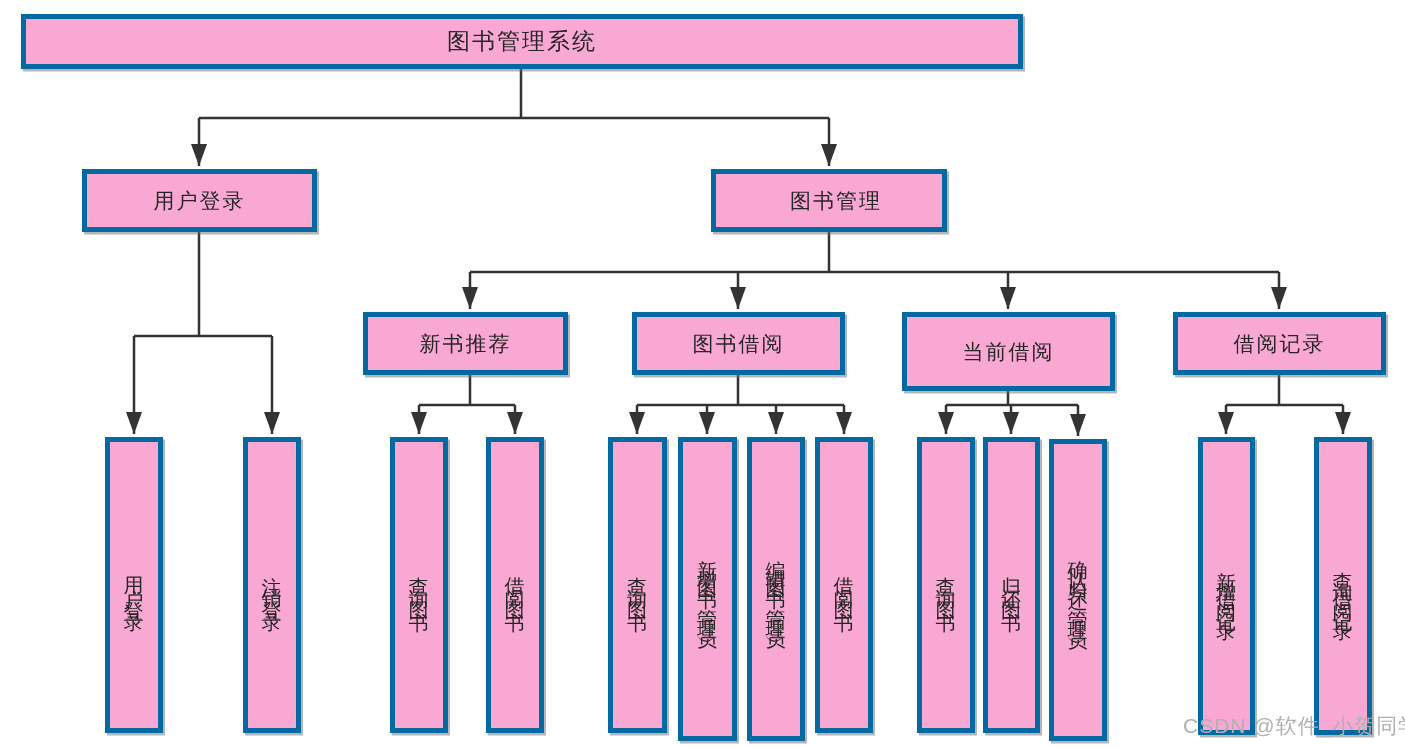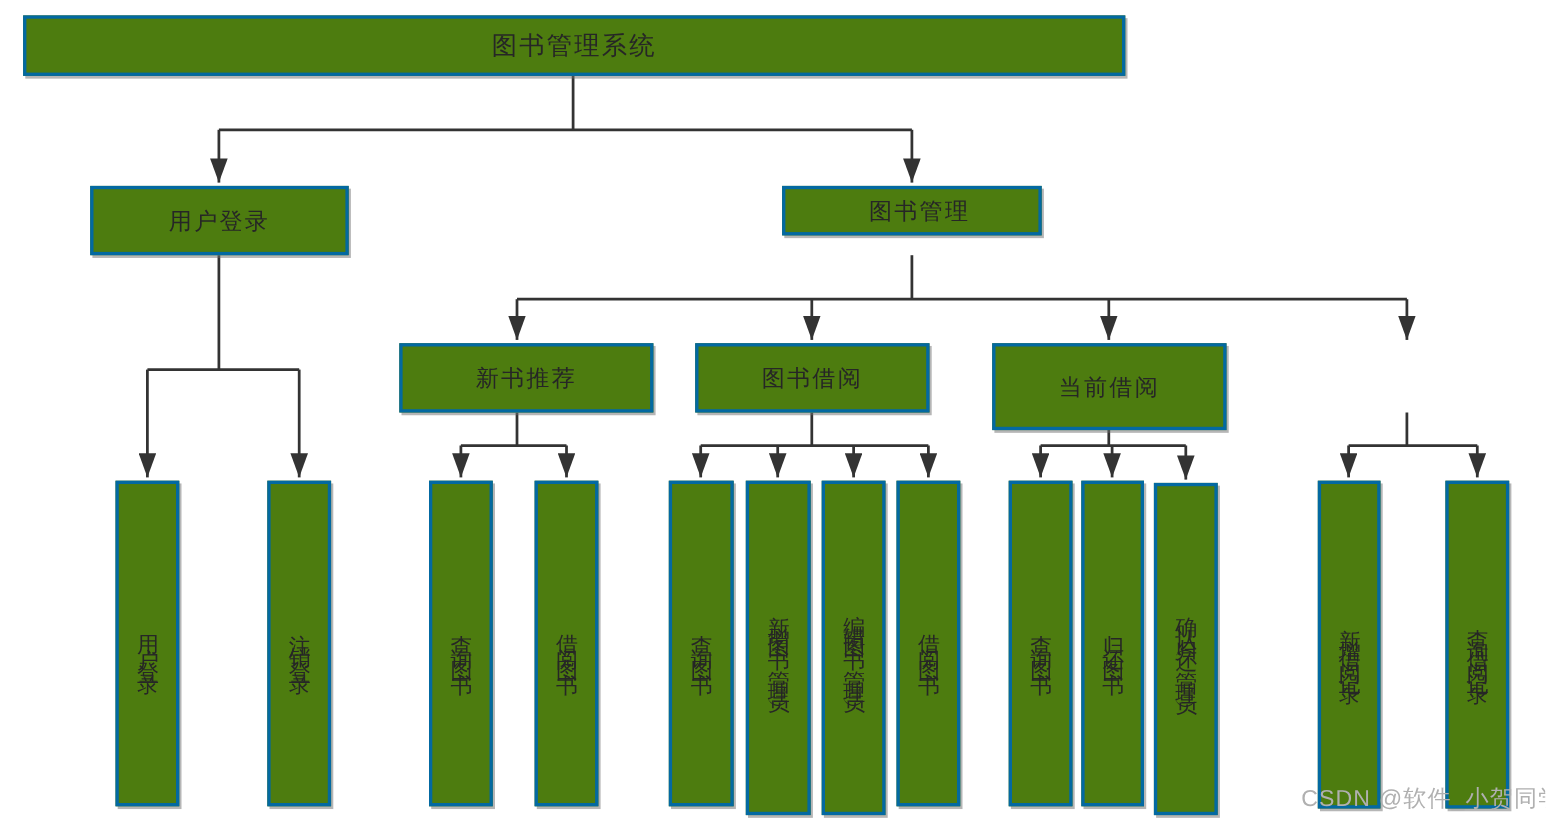--- a/index.html
+++ b/index.html
@@ -13,22 +13,22 @@
   }
   svg.connectors {
     position: absolute;
     left: 0; top: 0;
     width: 1405px; height: 747px;
     z-index: 1;
   }
   .box {
     position: absolute;
     box-sizing: border-box;
-    background: #4d7c0f;
-    border: 3px solid #0369a1;
+    background: #f9a8d4;
+    border: 5px solid #0369a1;
     box-shadow: 2px 2.5px 0 rgba(110,110,110,0.5);
     display: flex;
     align-items: center;
     justify-content: center;
     z-index: 2;
   }
   .box .lbl {
     color: #262626;
     font-size: 21px;
     letter-spacing: 2px;
@@ -110,32 +110,35 @@
     </g>
   </svg>
 
   <div class="box root" style="left:21px; top:14px; width:1002px; height:55px;">
     <span class="lbl">图书管理系统</span>
   </div>
 
   <div class="box" style="left:82px; top:169px; width:235px; height:63px;">
     <span class="lbl">用户登录</span>
   </div>
-  <div class="box" style="left:711px; top:169px; width:236px; height:45px;padding-left:14px;">
+  <div class="box" style="left:711px; top:169px; width:236px; height:63px;padding-left:14px;">
     <span class="lbl">图书管理</span>
   </div>
 
-  <div class="box" style="left:363px; top:312px; width:231px; height:63px;">
+  <div class="box" style="left:363px; top:312px; width:205px; height:63px;">
     <span class="lbl">新书推荐</span>
   </div>
   <div class="box" style="left:632px; top:312px; width:213px; height:63px;align-items:center;">
     <span class="lbl">图书借阅</span>
   </div>
   <div class="box" style="left:902px; top:312px; width:213px; height:79px;">
     <span class="lbl">当前借阅</span>
+  </div>
+  <div class="box" style="left:1173px; top:312px; width:213px; height:63px;">
+    <span class="lbl">借阅记录</span>
   </div>
 
   <div class="box v" style="left:105px; top:437px; width:58px; height:296px;">
     <span class="lbl">用户登录</span>
   </div>
   <div class="box v" style="left:243px; top:437px; width:58px; height:296px;">
     <span class="lbl">注销登录</span>
   </div>
 
   <div class="box v" style="left:390px; top:437px; width:58px; height:296px;">

